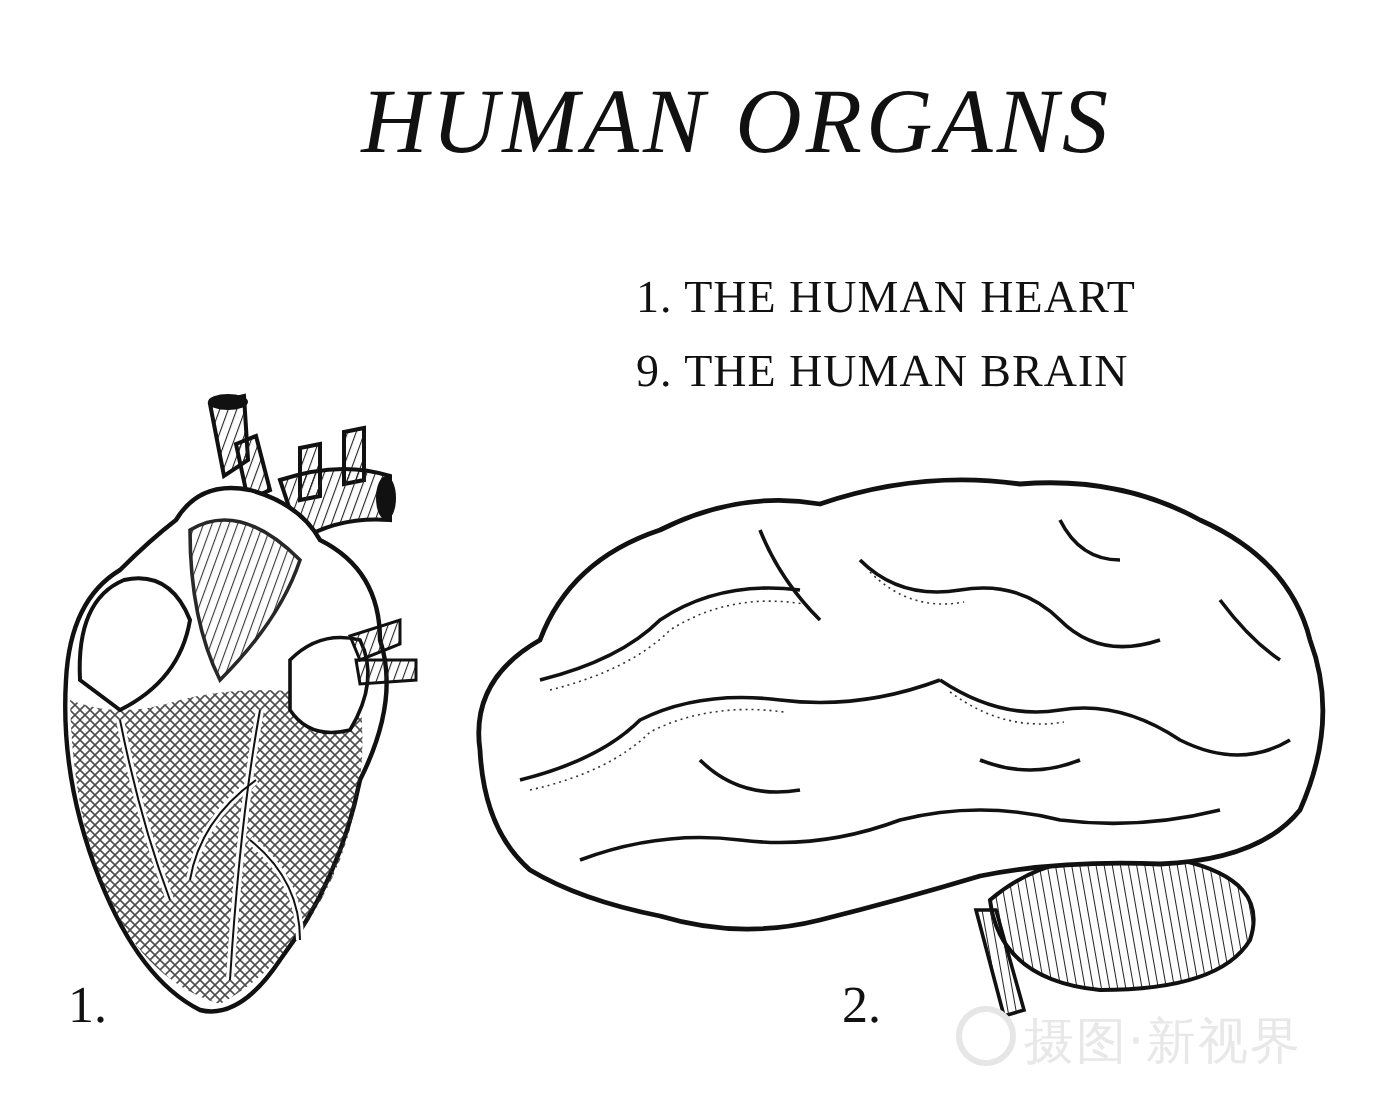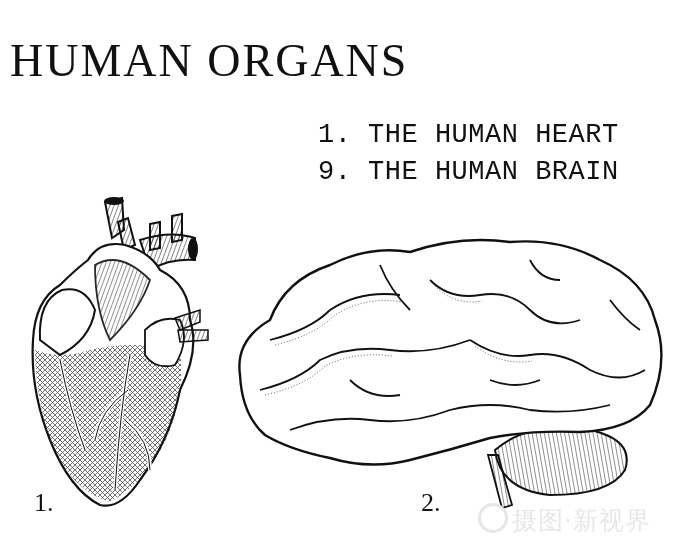--- a/index.html
+++ b/index.html
@@ -1,18 +1,18 @@
 <!DOCTYPE html>
 <html><head>
 <meta charset="utf-8">
 <style>
   html, body { margin: 0; padding: 0; background: #ffffff; }
   body { width: 700px; height: 560px; position: relative; overflow: hidden; font-family: "DejaVu Serif", "Liberation Serif", serif; color: #111; }
-  .title { position: absolute; left: 0; width: 556px; top: 34px; text-align: left; font-size: 46px; letter-spacing: 2px; font-family: "Liberation Serif", serif; padding-left: 10px; box-sizing: border-box; }
-  .list { position: absolute; left: 318px; top: 117px; font-family: Liberation Mono, monospace; font-size: 27px; line-height: 37px; letter-spacing: 0.5px; }
+  .title { position: absolute; left: 0; width: 556px; top: 34px; text-align: right; font-size: 46px; letter-spacing: 2px; font-family: "Liberation Serif", serif; padding-left: 10px; box-sizing: border-box; font-style: italic; }
+  .list { position: absolute; left: 318px; top: 130px; font-family: Liberation Serif, serif; font-size: 23px; line-height: 37px; letter-spacing: 0.5px; }
   .label { position: absolute; font-family: "Liberation Serif", serif; font-size: 26px; }
   .lbl1 { left: 34px; top: 488px; }
   .lbl2 { left: 421px; top: 488px; }
   svg { position: absolute; }
   .wm { position: absolute; left: 478px; top: 503px; font-family: "DejaVu Sans", sans-serif; font-size: 25px; color: #e8e8e8; letter-spacing: 1px; }
   .wm-logo { display: inline-block; width: 24px; height: 24px; border: 3px solid #e6e6e6; border-radius: 50%; vertical-align: -4px; margin-right: 4px; }
 </style>
 </head>
 <body>
 

